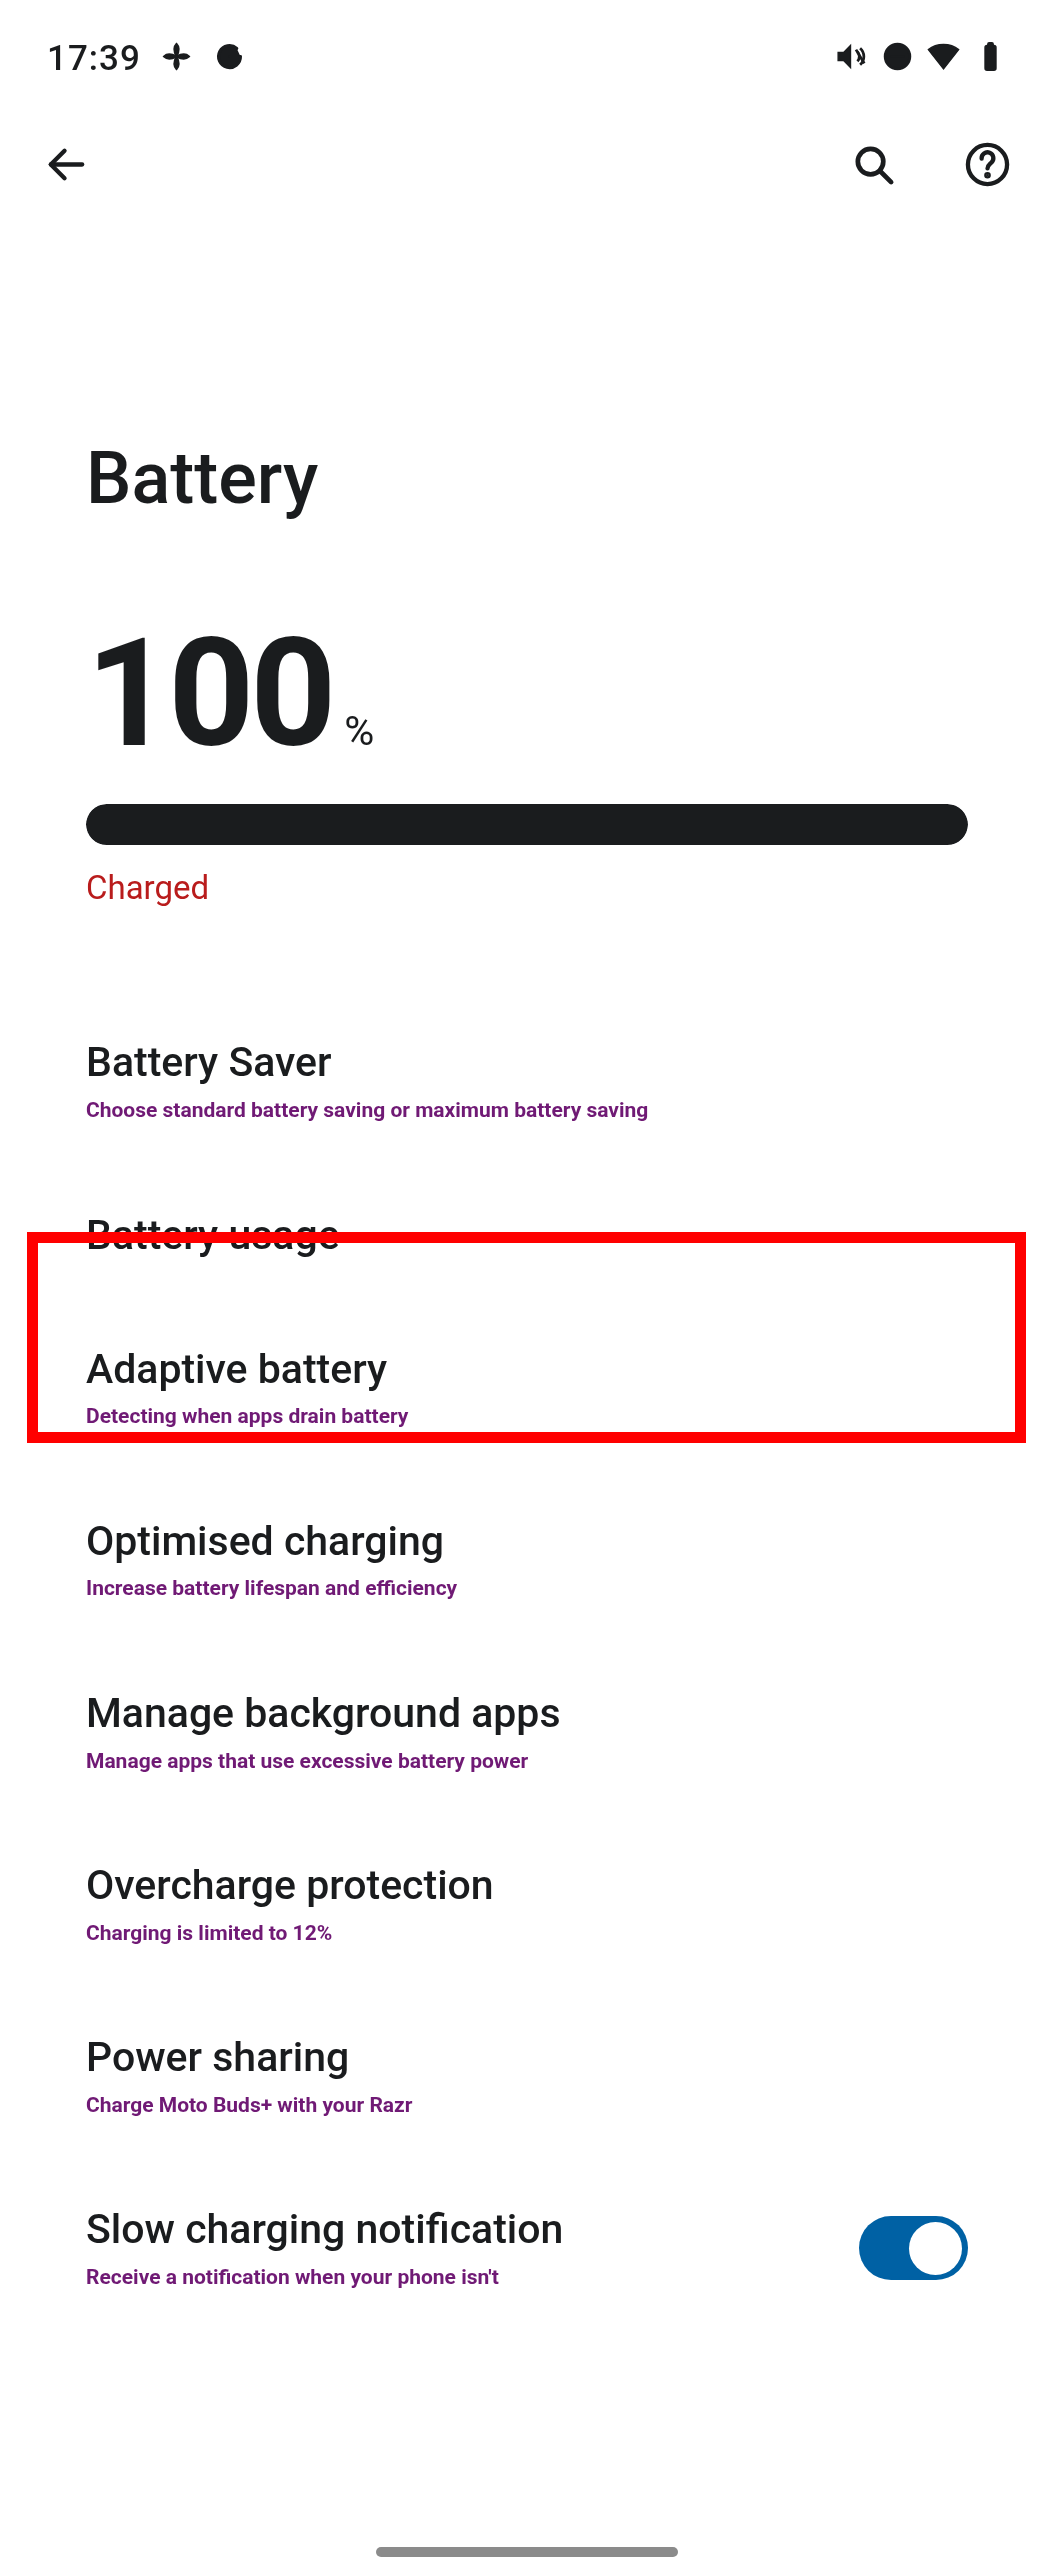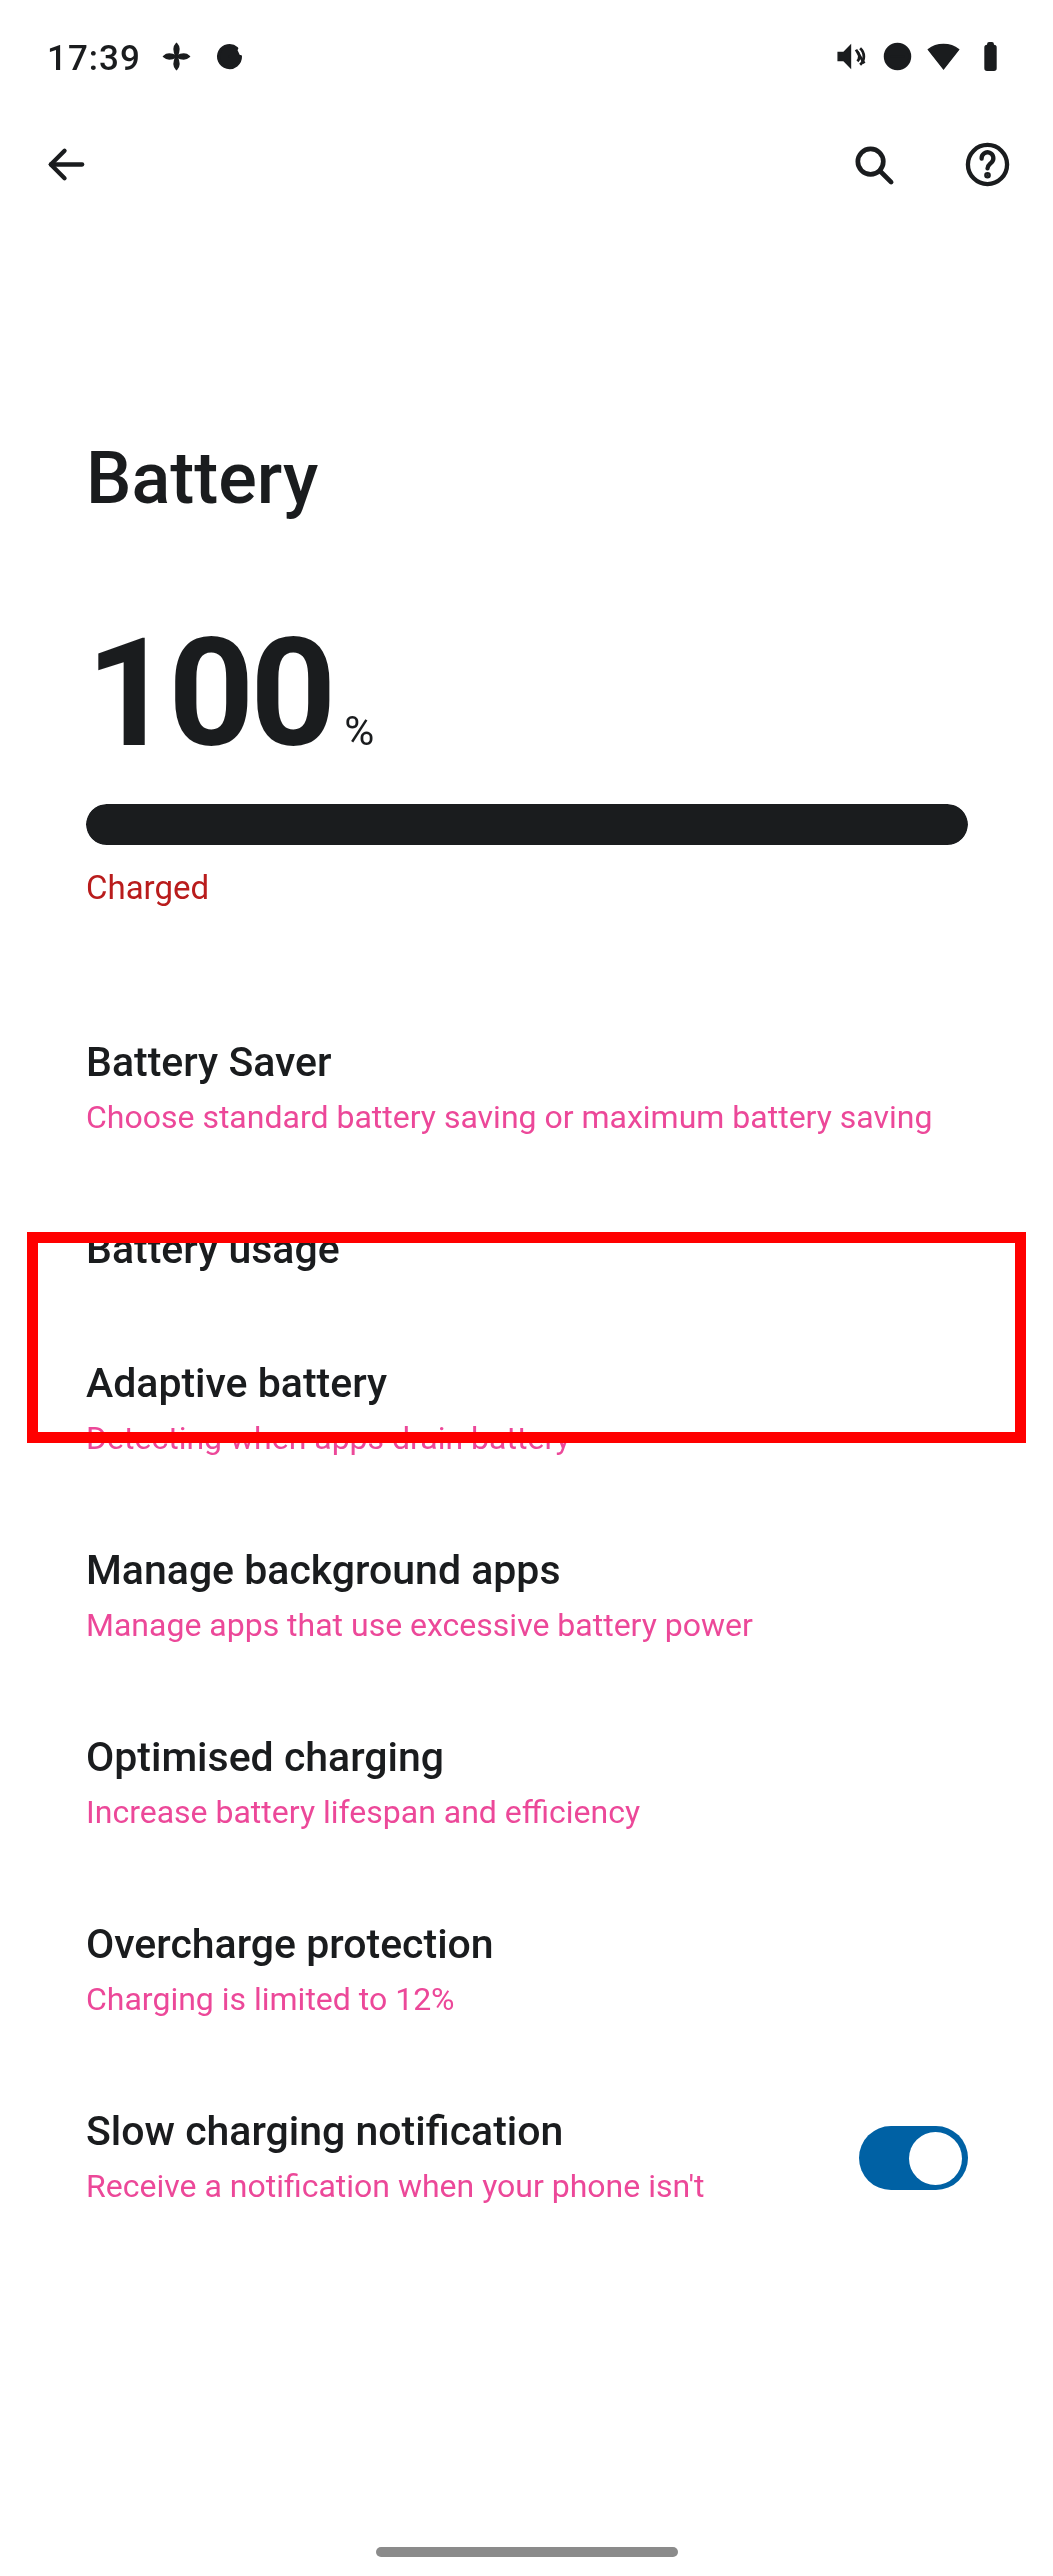--- a/index.html
+++ b/index.html
@@ -84,24 +84,24 @@
       padding: 43px 86px;
       position: relative;
     }
     .setting-title {
       font-size: 41px;
       font-weight: 500;
       color: #1a1c1e;
     }
     .setting-sub {
       margin-top: 9.8px;
-      font-size: 32px;
-      color: #ec4899;
+      font-size: 21px;
+      color: #701a75;
       line-height: 1.35;
-      font-weight: 400;
+      font-weight: 700;
     }
 
     
     .highlight-box {
       position: absolute;
       left: 27px;
       width: 999px;
       border: 11.7px solid #ff0000;
       top: 1232px;
       height: 211px;
@@ -238,34 +238,38 @@
   <div class="setting-item">
     <div class="setting-title">Battery usage</div>
   </div>
 
   <div class="setting-item">
     <div class="setting-title">Adaptive battery</div>
     <div class="setting-sub">Detecting when apps drain battery</div>
   </div>
 
   <div class="setting-item">
+    <div class="setting-title">Optimised charging</div>
+    <div class="setting-sub">Increase battery lifespan and efficiency</div>
+  </div>
+
+  <div class="setting-item">
     <div class="setting-title">Manage background apps</div>
     <div class="setting-sub">Manage apps that use excessive battery power</div>
   </div>
 
   <div class="setting-item">
-    <div class="setting-title">Optimised charging</div>
-    <div class="setting-sub">Increase battery lifespan and efficiency</div>
-  </div>
-
-  <div class="setting-item">
     <div class="setting-title">Overcharge protection</div>
     <div class="setting-sub">Charging is limited to 12%</div>
   </div>
 
+  <div class="setting-item">
+    <div class="setting-title">Power sharing</div>
+    <div class="setting-sub">Charge Moto Buds+ with your Razr</div>
+  </div>
 
   <div class="setting-item">
     <div class="toggle-row">
       <div class="toggle-text">
         <div class="setting-title">Slow charging notification</div>
         <div class="setting-sub">Receive a notification when your phone isn't</div>
       </div>
       <div class="toggle-switch">
         <div class="toggle-thumb"></div>
       </div>

